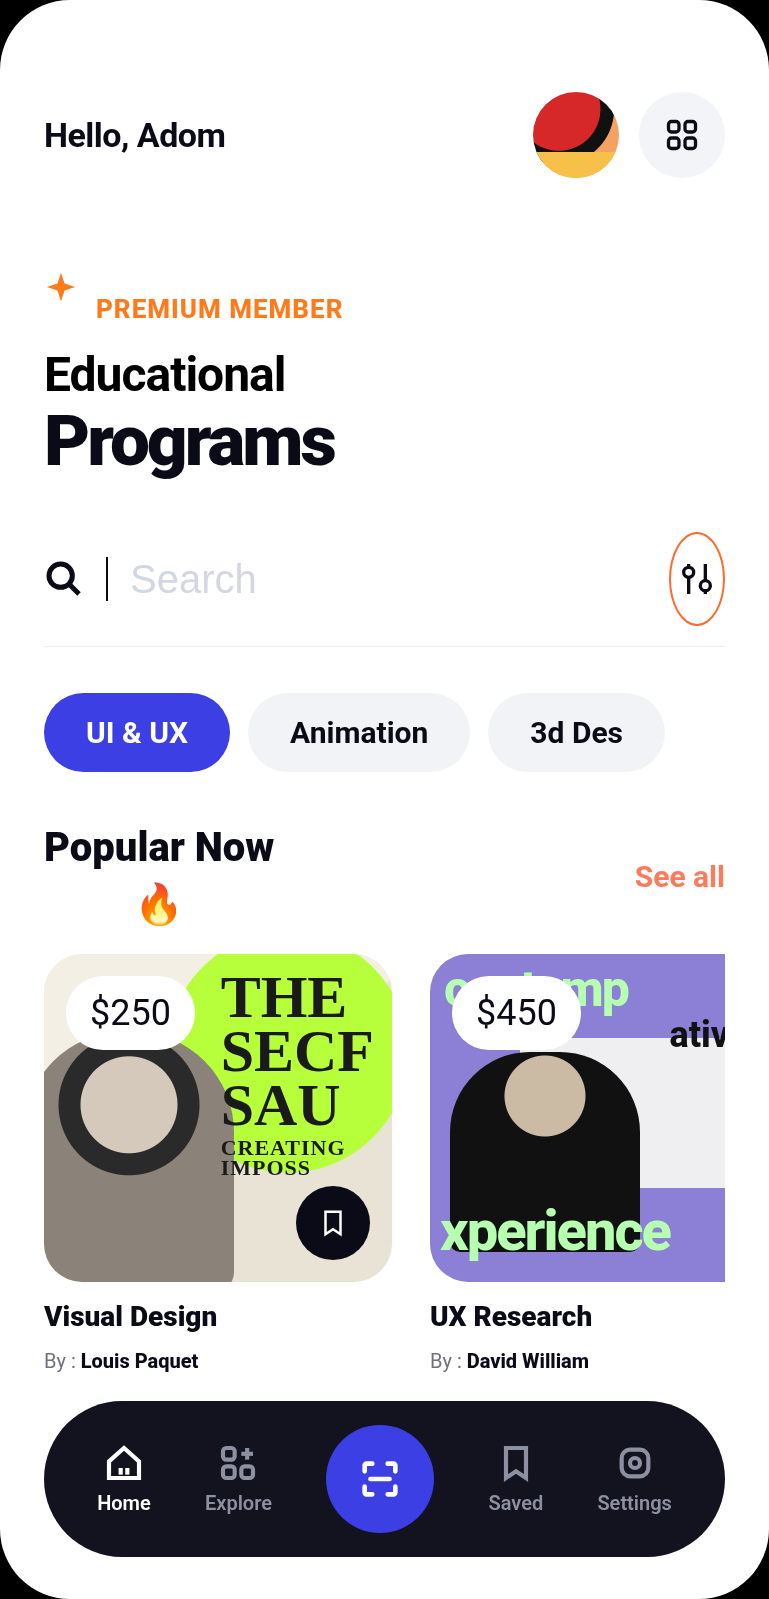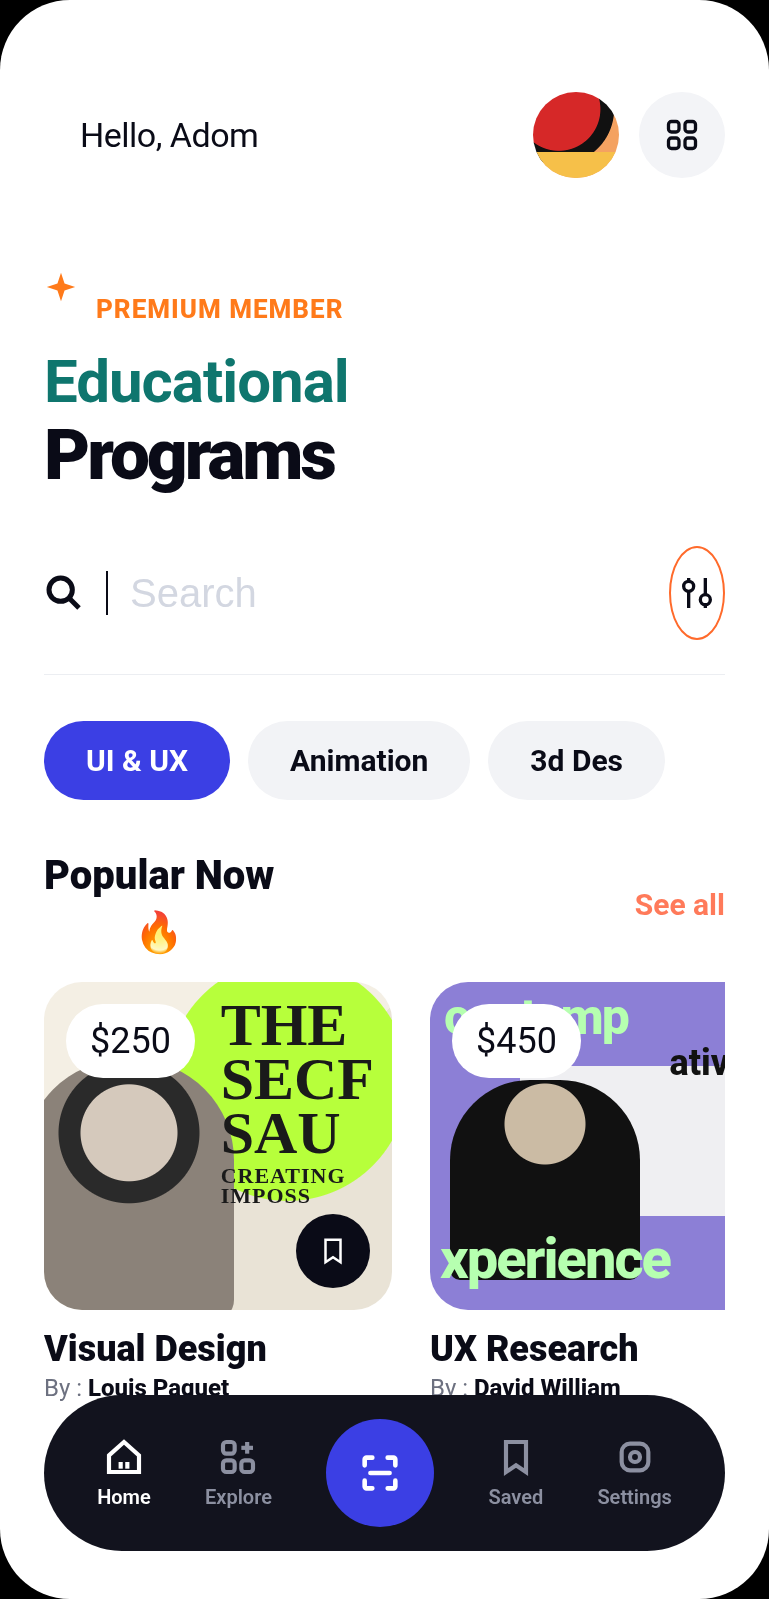--- a/index.html
+++ b/index.html
@@ -22,24 +22,23 @@
 
   
   .header-row {
     display: flex;
     align-items: center;
     justify-content: space-between;
     margin-bottom: 72px;
   }
   .greeting {
     font-size: 34px;
-    font-weight: 400;
+    font-weight: 700;
     color: #0a0b17;
     letter-spacing: -0.5px;
-    margin-left: 36px;
   }
   .header-actions { display: flex; align-items: center; gap: 20px; }
   .avatar {
     width: 86px; height: 86px; border-radius: 50%;
     background: radial-gradient(circle at 30% 20%, #d62828 0 45%, #111 46% 60%, #f4a261 61% 100%);
     position: relative; overflow: hidden;
   }
   .avatar::after{
     content:""; position:absolute; inset:auto 0 0 0; height:30%;
     background:#f6c049; border-radius:0 0 50% 50%;
@@ -59,41 +58,41 @@
     color: #ff7a1a;
     font-weight: 800;
     font-size: 26px;
     letter-spacing: 1px;
     margin-top: 44px;
   }
   .sparkle { width: 34px; height: 34px; fill: #ff7a1a; }
 
   
   .title-sub {
-    color: #0f766e;
-    font-size: 60px;
+    color: #000000;
+    font-size: 48px;
     font-weight: 700;
     letter-spacing: -1px;
     margin-top: 22px;
   }
   .title-main {
     color: #0a0b17;
     font-size: 71px;
     font-weight: 900;
     letter-spacing: -3px;
     line-height: 1;
     margin-top: 2px;
     margin-bottom: 56px;
   }
 
   
   .search-row {
     display: flex; align-items: center; gap: 24px;
     border-bottom: 1px solid #eceef2;
-    padding-bottom: 34px;
+    padding-bottom: 20px;
     margin-bottom: 46px;
   }
   .search-left { display:flex; align-items:center; gap:22px; flex:1; }
   .search-icon { width: 40px; height: 40px; stroke:#0a0b17; stroke-width:3; fill:none; }
   .search-divider { width:2px; height:44px; background:#0a0b17; }
   .search-input {
     border: none; outline: none;
     font-size: 40px;
     color: #0a0b17;
     flex:1;
@@ -188,31 +187,31 @@
     font-weight:400; font-size:36px;
     padding:16px 24px; border-radius:40px;
   }
   .bookmark-btn{
     position:absolute; right:22px; bottom:22px;
     width:74px; height:74px; border-radius:50%;
     background:#0a0b17;
     display:flex; align-items:center; justify-content:center;
   }
   .card-title{
-    font-size:36px; font-weight:900; color:#0a0b17;
+    font-size:28px; font-weight:900; color:#0a0b17;
     margin-top:18px;
   }
   .card-author{
-    font-size:24px; color:#6d7180; margin-top:4px;
+    font-size:20px; color:#6d7180; margin-top:16px;
   }
   .card-author b{ color:#0a0b17; font-weight:800;}
 
   
   .bottom-nav{
-    position:absolute; left:44px; right:44px; bottom:48px;
+    position:absolute; left:44px; right:44px; bottom:42px;
     height:156px; border-radius:80px;
     background:#12131e;
     display:flex; align-items:center; justify-content:space-around;
     padding:0 26px;
   }
   .nav-item{
     display:flex; flex-direction:column; align-items:center; gap:8px;
     color:#8c90a1; font-size:20px; font-weight:600;
   }
   .nav-item.active{ color:#fff; }

